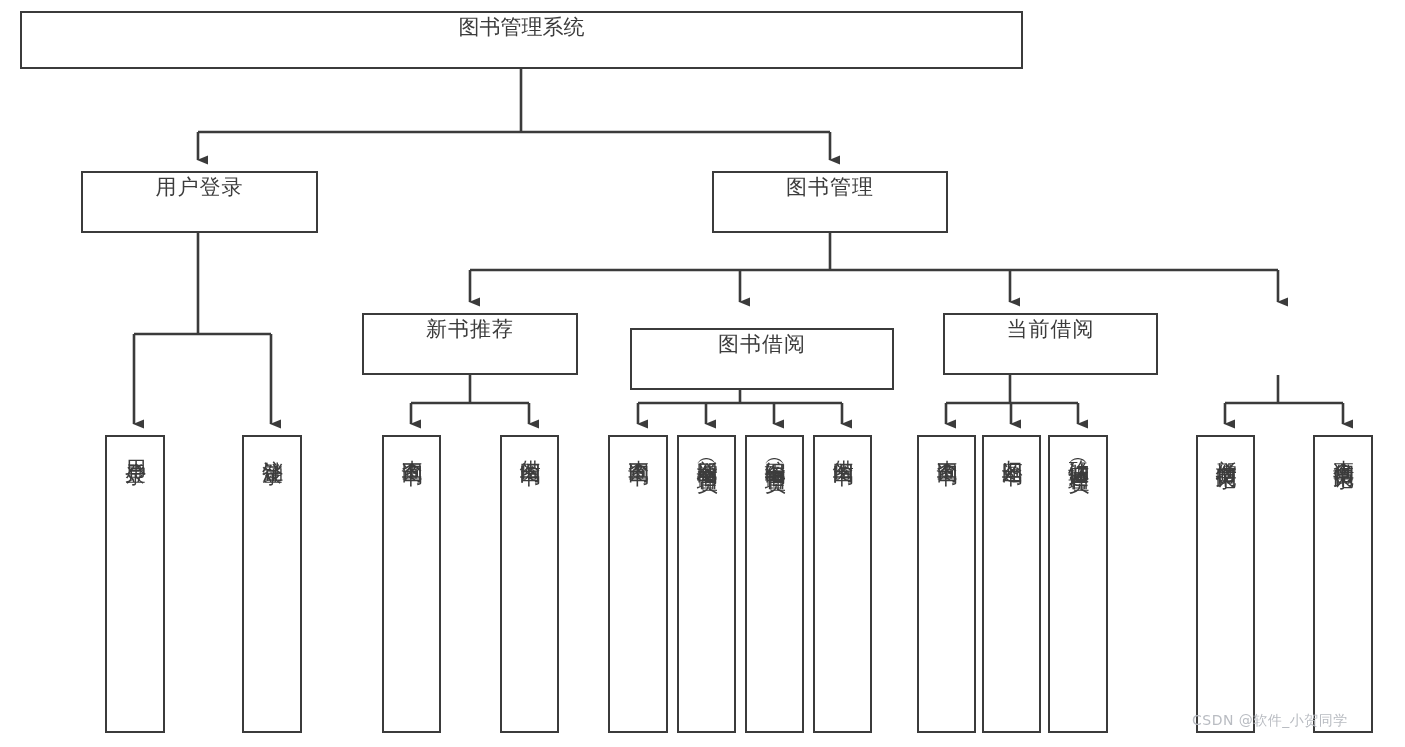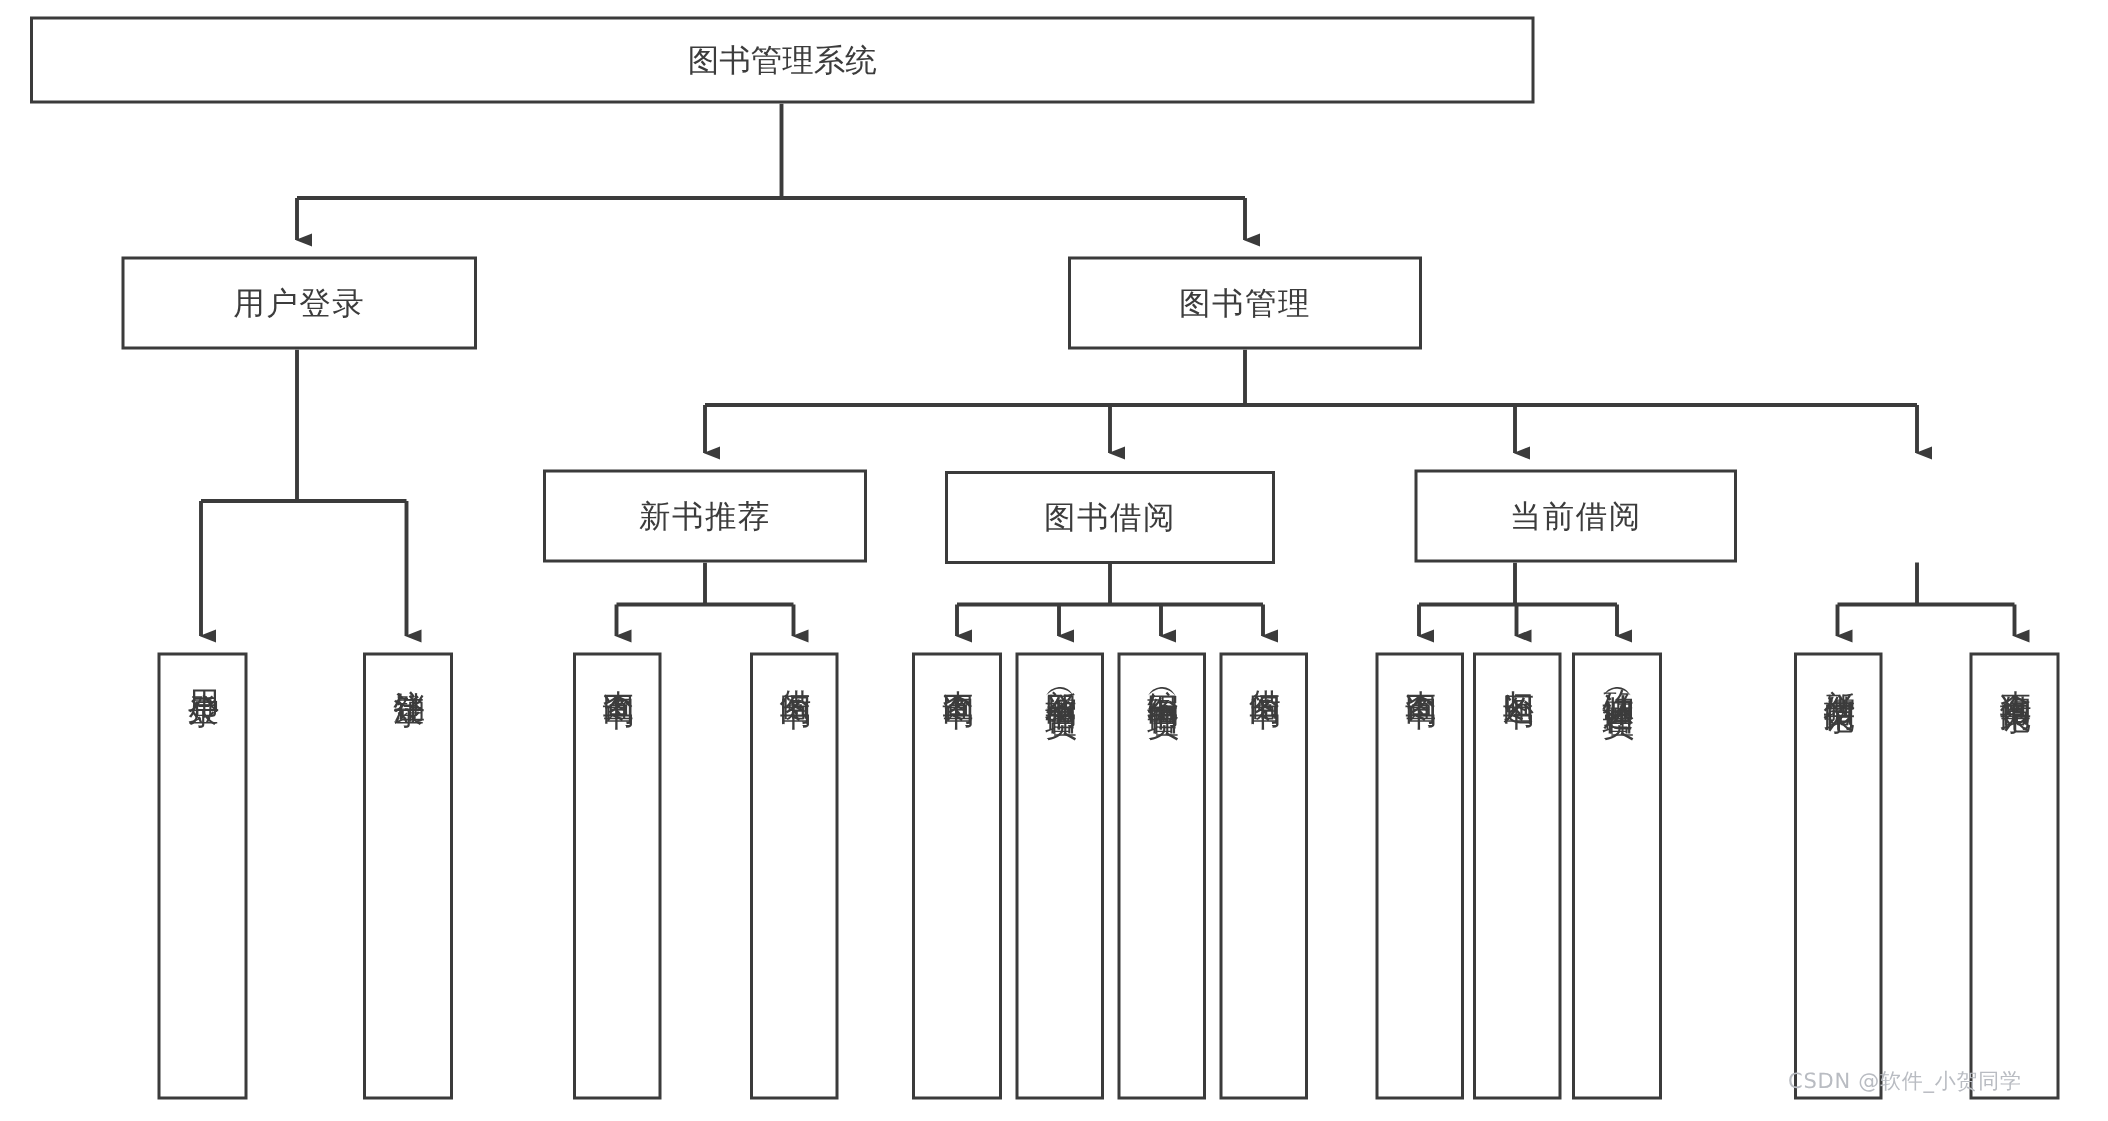--- a/index.html
+++ b/index.html
@@ -2,21 +2,21 @@
 <html><head>
 <meta charset="utf-8">
 <title>图书管理系统 结构图</title>
 <style>
   html,body{margin:0;padding:0;background:#ffffff;}
   body{font-family:"DejaVu Sans","Liberation Sans",sans-serif;}
   #canvas{position:relative;width:1405px;height:747px;background:#ffffff;overflow:hidden;}
   svg.lines{position:absolute;left:0;top:0;width:1405px;height:747px;pointer-events:none;}
 
   .node{position:absolute;box-sizing:border-box;background:#ffffff;
-        border:2px solid #3b3b3b;display:flex;align-items:center;justify-content:center;
+        border:2px solid #3b3b3b;display:flex;align-items:flex-start;justify-content:center;
         color:#3c3c3c;}
   .node.h{font-size:21px;letter-spacing:1px;}
   .node.root{font-size:21px;}
 
   
   .leaf{position:absolute;box-sizing:border-box;background:#ffffff;
         border:2px solid #3b3b3b;display:flex;align-items:flex-start;justify-content:center;
         color:#3c3c3c;padding-top:6px;}
   .leaf .vtext{
         writing-mode:vertical-rl;
@@ -93,21 +93,21 @@
   <div class="node h" style="left:81px;top:171px;width:237px;height:62px;">
     <span>用户登录</span>
   </div>
   <div class="node h" style="left:362px;top:313px;width:216px;height:62px;">
     <span>新书推荐</span>
   </div>
 
   <div class="node h" style="left:712px;top:171px;width:236px;height:62px;">
     <span>图书管理</span>
   </div>
-  <div class="node h" style="left:630px;top:314px;width:220px;height:62px;">
+  <div class="node h" style="left:630px;top:328px;width:264px;height:62px;">
     <span>图书借阅</span>
   </div>
   <div class="node h" style="left:903px;top:313px;width:215px;height:62px;margin-left:40px;">
     <span>当前借阅</span>
   </div>
 
   <div class="leaf" style="left:105px;top:435px;width:60px;height:298px;">
     <span class="vtext">用户登录</span>
   </div>
   <div class="leaf" style="left:242px;top:435px;width:60px;height:298px;">

